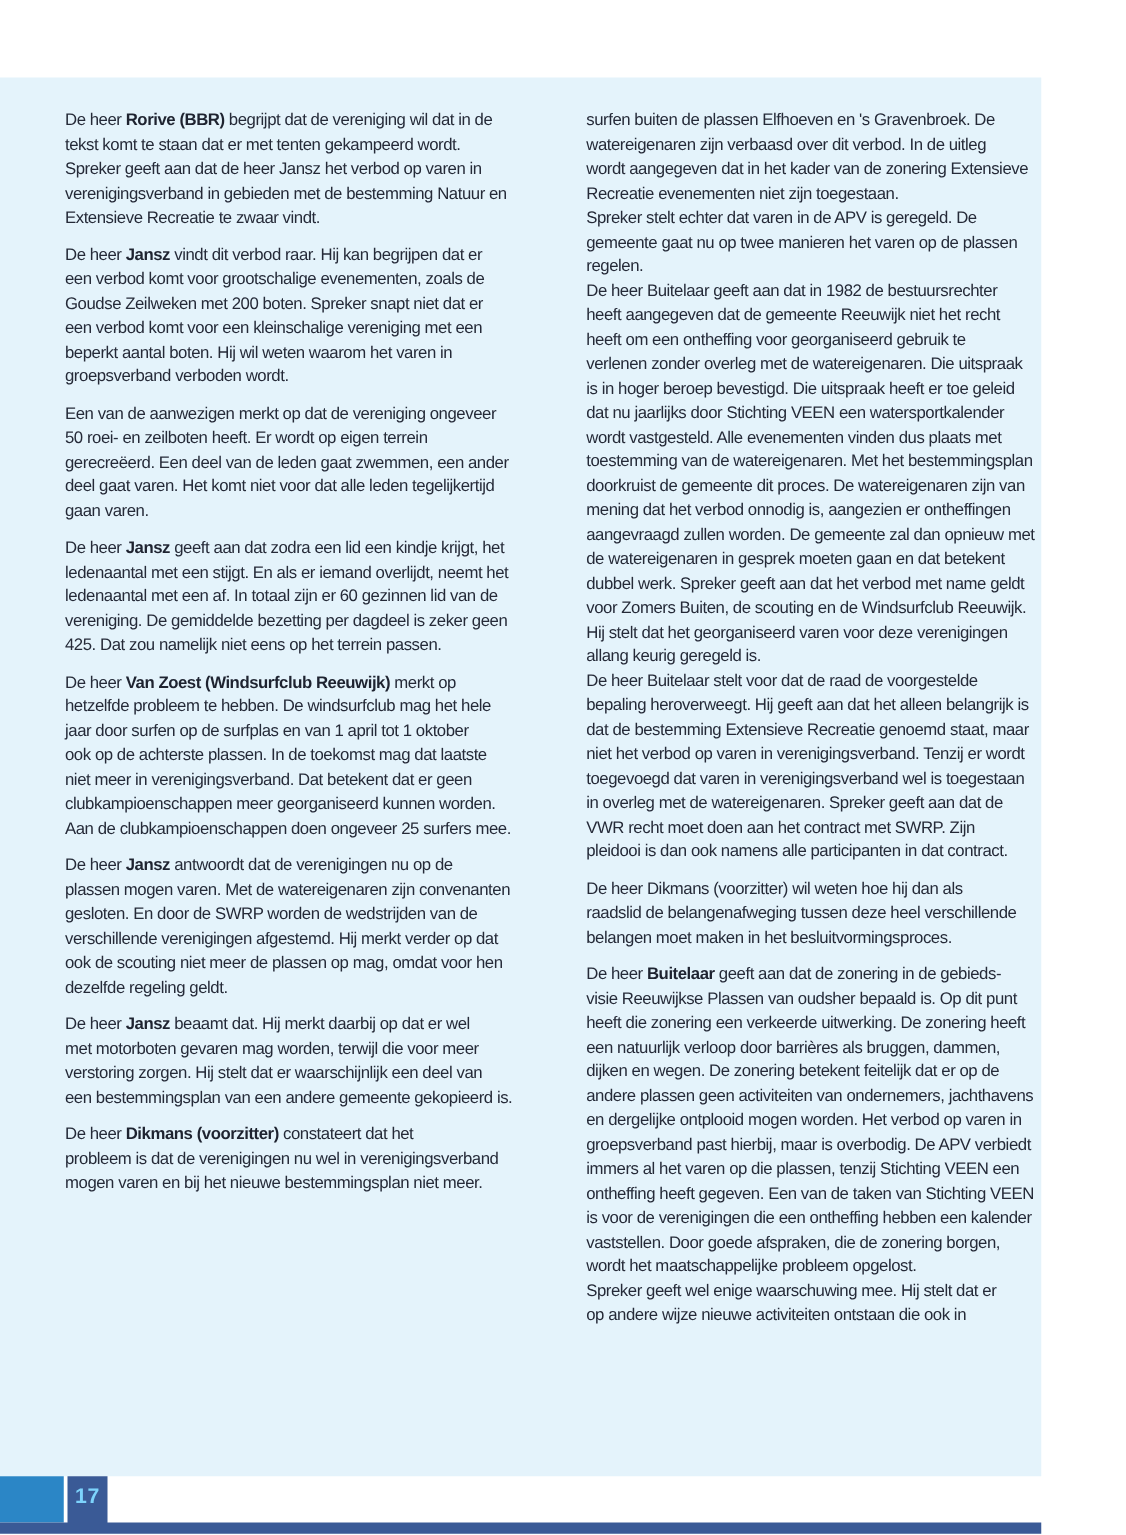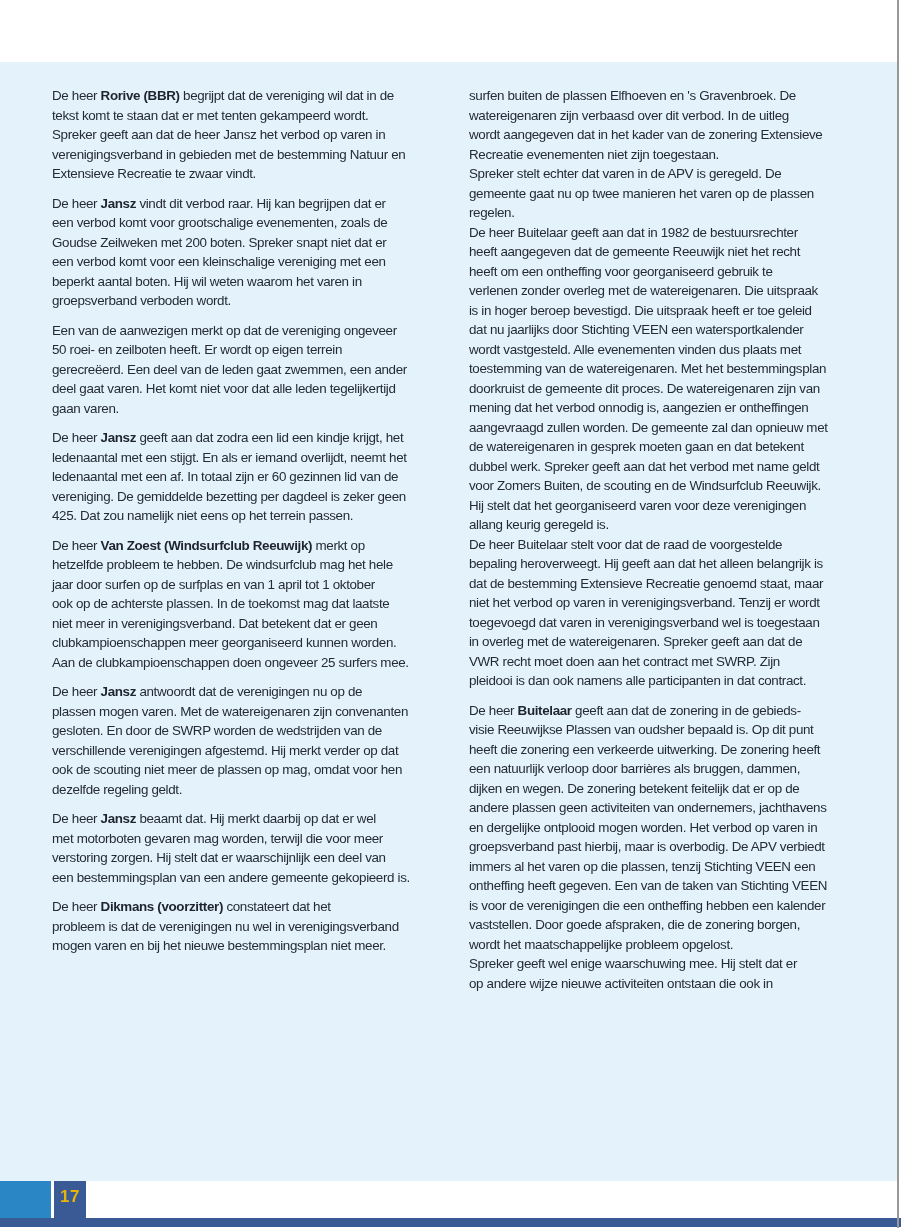--- a/index.html
+++ b/index.html
@@ -1,18 +1,18 @@
 <!DOCTYPE html>
 <html><head>
 <meta charset="utf-8">
 <style>
   html,body{margin:0;padding:0;background:#ffffff;}
   .page{
     position:relative;
-    width:901px;height:1228px;
+    width:833px;height:1228px;
     background:#ffffff;
     overflow:hidden;
     font-family:"Liberation Sans","DejaVu Sans",sans-serif;
   }
   .panel{
     position:absolute;
     left:0;top:62px;
     width:897px;height:1119px;
     background:#e4f3fb;
   }
@@ -33,21 +33,21 @@
     position:absolute;
     left:0;top:1181px;
     width:51px;height:37px;
     background:#2b86c6;
   }
   .page-number-box{
     position:absolute;
     left:54px;top:1181px;
     width:32px;height:45px;
     background:#3a5a96;
-    color:#eab308;
+    color:#7dd3fc;
     text-align:center;
   }
   .page-number-box span{
     display:inline-block;
     margin-top:6px;
     font-size:17px;
     font-weight:bold;
     letter-spacing:0.5px;
   }
   .footer-bar{
@@ -74,20 +74,21 @@
       <p>De heer <strong>Jansz</strong> vindt dit verbod raar. Hij kan begrijpen dat er<br>een verbod komt voor grootschalige evenementen, zoals de<br>Goudse Zeilweken met 200 boten. Spreker snapt niet dat er<br>een verbod komt voor een kleinschalige vereniging met een<br>beperkt aantal boten. Hij wil weten waarom het varen in<br>groepsverband verboden wordt.</p>
       <p>Een van de aanwezigen merkt op dat de vereniging ongeveer<br>50 roei- en zeilboten heeft. Er wordt op eigen terrein<br>gerecreëerd. Een deel van de leden gaat zwemmen, een ander<br>deel gaat varen. Het komt niet voor dat alle leden tegelijkertijd<br>gaan varen.</p>
       <p>De heer <strong>Jansz</strong> geeft aan dat zodra een lid een kindje krijgt, het<br>ledenaantal met een stijgt. En als er iemand overlijdt, neemt het<br>ledenaantal met een af. In totaal zijn er 60 gezinnen lid van de<br>vereniging. De gemiddelde bezetting per dagdeel is zeker geen<br>425. Dat zou namelijk niet eens op het terrein passen.</p>
       <p>De heer <strong>Van Zoest (Windsurfclub Reeuwijk)</strong> merkt op<br>hetzelfde probleem te hebben. De windsurfclub mag het hele<br>jaar door surfen op de surfplas en van 1 april tot 1 oktober<br>ook op de achterste plassen. In de toekomst mag dat laatste<br>niet meer in verenigingsverband. Dat betekent dat er geen<br>clubkampioenschappen meer georganiseerd kunnen worden.<br>Aan de clubkampioenschappen doen ongeveer 25 surfers mee.</p>
       <p>De heer <strong>Jansz</strong> antwoordt dat de verenigingen nu op de<br>plassen mogen varen. Met de watereigenaren zijn convenanten<br>gesloten. En door de SWRP worden de wedstrijden van de<br>verschillende verenigingen afgestemd. Hij merkt verder op dat<br>ook de scouting niet meer de plassen op mag, omdat voor hen<br>dezelfde regeling geldt.</p>
       <p>De heer <strong>Jansz</strong> beaamt dat. Hij merkt daarbij op dat er wel<br>met motorboten gevaren mag worden, terwijl die voor meer<br>verstoring zorgen. Hij stelt dat er waarschijnlijk een deel van<br>een bestemmingsplan van een andere gemeente gekopieerd is.</p>
       <p>De heer <strong>Dikmans (voorzitter)</strong> constateert dat het<br>probleem is dat de verenigingen nu wel in verenigingsverband<br>mogen varen en bij het nieuwe bestemmingsplan niet meer.</p>
     </div>
   <div class="textcol" id="right-column">
       <p>surfen buiten de plassen Elfhoeven en 's Gravenbroek. De<br>watereigenaren zijn verbaasd over dit verbod. In de uitleg<br>wordt aangegeven dat in het kader van de zonering Extensieve<br>Recreatie evenementen niet zijn toegestaan.<br>Spreker stelt echter dat varen in de APV is geregeld. De<br>gemeente gaat nu op twee manieren het varen op de plassen<br>regelen.<br>De heer Buitelaar geeft aan dat in 1982 de bestuursrechter<br>heeft aangegeven dat de gemeente Reeuwijk niet het recht<br>heeft om een ontheffing voor georganiseerd gebruik te<br>verlenen zonder overleg met de watereigenaren. Die uitspraak<br>is in hoger beroep bevestigd. Die uitspraak heeft er toe geleid<br>dat nu jaarlijks door Stichting VEEN een watersportkalender<br>wordt vastgesteld. Alle evenementen vinden dus plaats met<br>toestemming van de watereigenaren. Met het bestemmingsplan<br>doorkruist de gemeente dit proces. De watereigenaren zijn van<br>mening dat het verbod onnodig is, aangezien er ontheffingen<br>aangevraagd zullen worden. De gemeente zal dan opnieuw met<br>de watereigenaren in gesprek moeten gaan en dat betekent<br>dubbel werk. Spreker geeft aan dat het verbod met name geldt<br>voor Zomers Buiten, de scouting en de Windsurfclub Reeuwijk.<br>Hij stelt dat het georganiseerd varen voor deze verenigingen<br>allang keurig geregeld is.<br>De heer Buitelaar stelt voor dat de raad de voorgestelde<br>bepaling heroverweegt. Hij geeft aan dat het alleen belangrijk is<br>dat de bestemming Extensieve Recreatie genoemd staat, maar<br>niet het verbod op varen in verenigingsverband. Tenzij er wordt<br>toegevoegd dat varen in verenigingsverband wel is toegestaan<br>in overleg met de watereigenaren. Spreker geeft aan dat de<br>VWR recht moet doen aan het contract met SWRP. Zijn<br>pleidooi is dan ook namens alle participanten in dat contract.</p>
+      <p>De heer Dikmans (voorzitter) wil weten hoe hij dan als<br>raadslid de belangenafweging tussen deze heel verschillende<br>belangen moet maken in het besluitvormingsproces.</p>
       <p>De heer <strong>Buitelaar</strong> geeft aan dat de zonering in de gebieds-<br>visie Reeuwijkse Plassen van oudsher bepaald is. Op dit punt<br>heeft die zonering een verkeerde uitwerking. De zonering heeft<br>een natuurlijk verloop door barrières als bruggen, dammen,<br>dijken en wegen. De zonering betekent feitelijk dat er op de<br>andere plassen geen activiteiten van ondernemers, jachthavens<br>en dergelijke ontplooid mogen worden. Het verbod op varen in<br>groepsverband past hierbij, maar is overbodig. De APV verbiedt<br>immers al het varen op die plassen, tenzij Stichting VEEN een<br>ontheffing heeft gegeven. Een van de taken van Stichting VEEN<br>is voor de verenigingen die een ontheffing hebben een kalender<br>vaststellen. Door goede afspraken, die de zonering borgen,<br>wordt het maatschappelijke probleem opgelost.<br>Spreker geeft wel enige waarschuwing mee. Hij stelt dat er<br>op andere wijze nieuwe activiteiten ontstaan die ook in</p>
     </div>
 
   <div class="footer-square"></div>
   <div class="footer-bar"></div>
   <div class="page-number-box">
     <span>17</span>
   </div>
   <div class="edge-line"></div>
 </div>

